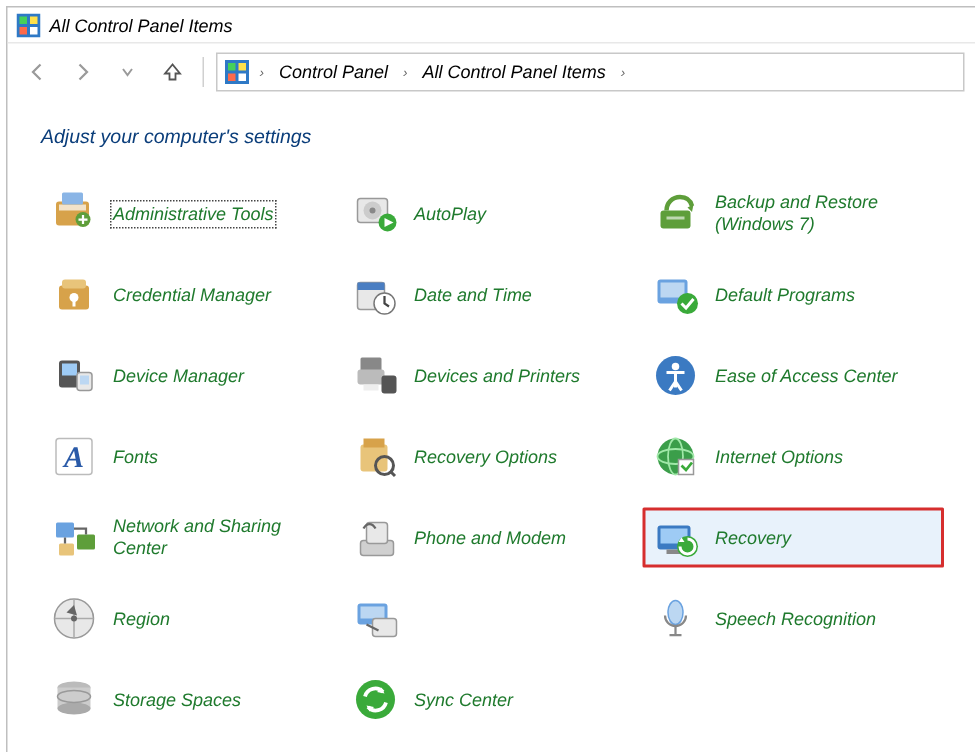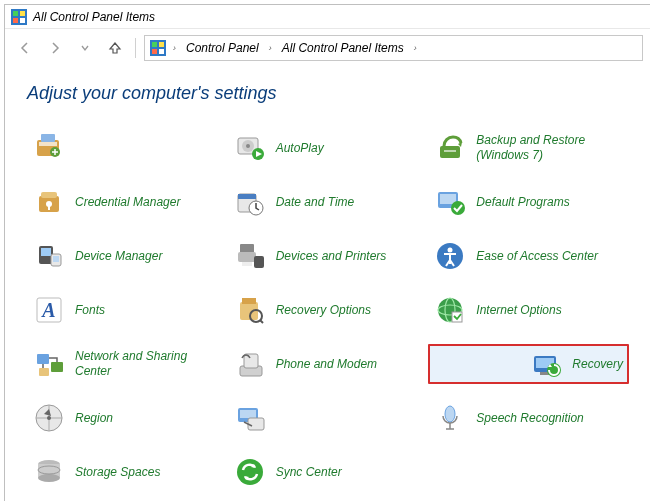--- a/index.html
+++ b/index.html
@@ -59,21 +59,21 @@
   .addr-icon { width: 18px; height: 18px; display:flex;align-items:center;justify-content:center; }
   .addr-chev { color: #666; font-size: 9px; padding: 0 4px; }
   .addr-seg { padding: 2px 4px; cursor: pointer; }
   .content {
     flex: 1;
     padding: 12px 22px 10px 22px;
     overflow: auto;
   }
   .heading {
     color: #0a3d7a;
-    font-size: 18px;
+    font-size: 13px;
     margin: 4px 0 24px 0;
   }
   .grid {
     display: grid;
     grid-template-columns: repeat(3, 1fr);
     column-gap: 0;
     row-gap: 14px;
   }
   .item {
     display: flex;
@@ -97,21 +97,20 @@
   }
   .item.dotted .item-label {
     outline: 1px dotted #444;
     outline-offset: 1px;
   }
   .item.highlight-box {
     border: 2px solid #d62e2e;
     background: #e8f2fb;
     border-radius: 1px;
     padding: 2px 4px;
-    justify-content: flex-end;
   }
 </style>
 </head>
 <body>
 
 <div class="window">
 
   <div class="title-bar">
     <span class="sys-icon">
       <svg width="16" height="16" viewBox="0 0 16 16">
@@ -171,20 +170,21 @@
         <div class="item dotted">
           <span class="item-icon">
             <svg width="32" height="32" viewBox="0 0 32 32">
               <rect x="4" y="8" width="22" height="16" rx="2" fill="#d7a24a"></rect>
               <rect x="6" y="10" width="18" height="4" fill="#fff" opacity=".7"></rect>
               <rect x="8" y="2" width="14" height="8" rx="1" fill="#8ab5e6"></rect>
               <circle cx="22" cy="20" r="5" fill="#5e9e3a"></circle>
               <path d="M19 20h6M22 17v6" stroke="#fff" stroke-width="1.5"></path>
             </svg>
           </span>
+          <span class="item-label">Administrative Tools</span>
         </div>
         <div class="item">
           <span class="item-icon">
             <svg width="32" height="32" viewBox="0 0 32 32">
               <rect x="4" y="6" width="20" height="16" rx="2" fill="#e8e8e8" stroke="#999"></rect>
               <circle cx="14" cy="14" r="6" fill="#ccc"></circle>
               <circle cx="14" cy="14" r="2" fill="#888"></circle>
               <circle cx="24" cy="22" r="6" fill="#3aaa3a"></circle>
               <path d="M22 19l6 3-6 3z" fill="#fff"></path>
             </svg>

